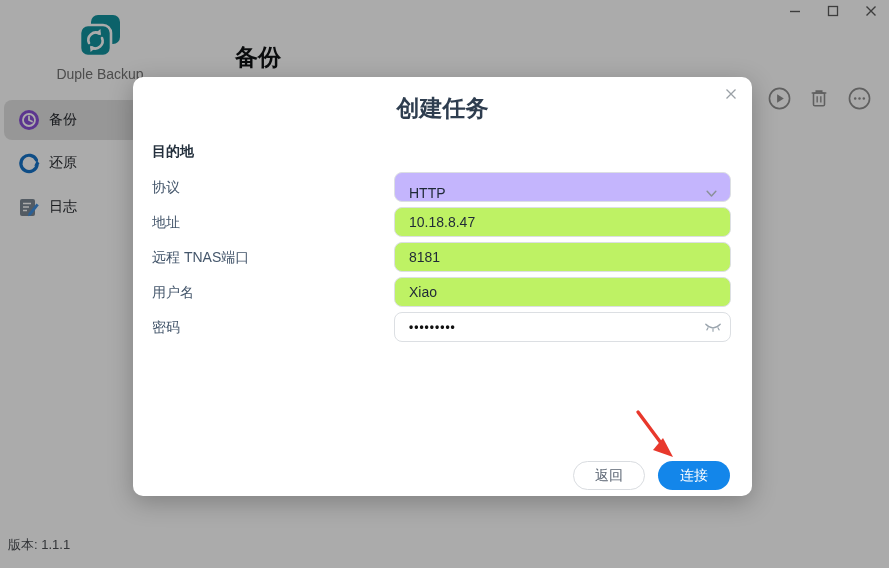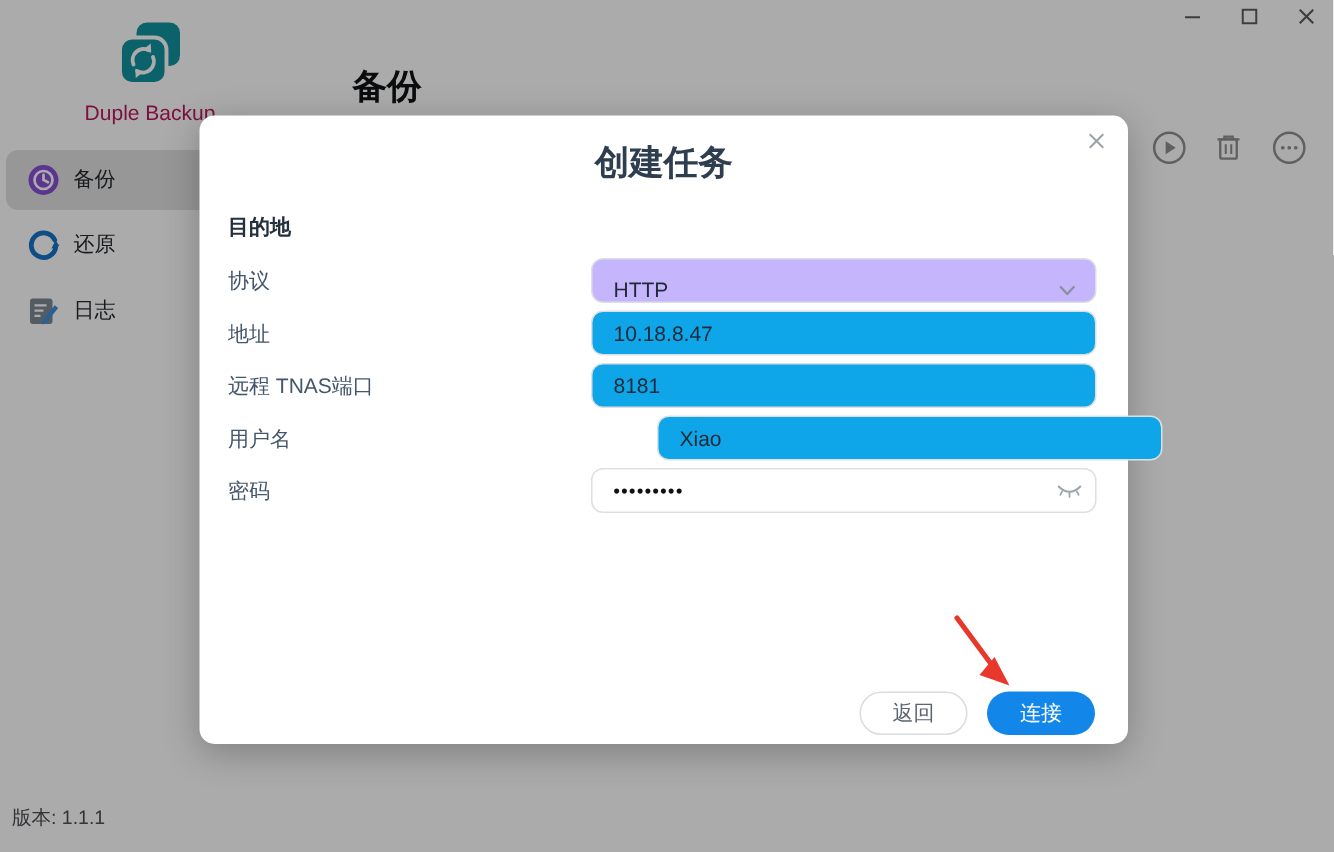--- a/index.html
+++ b/index.html
@@ -8,21 +8,21 @@
   .app { position:relative; width:889px; height:568px; background:#fff; }
 
   
   .win-controls { position:absolute; top:2px; right:6px; display:flex; gap:14px; z-index:1; }
   .win-btn { width:24px; height:18px; display:flex; align-items:center; justify-content:center; cursor:pointer; }
 
   
   .sidebar { position:absolute; left:0; top:0; width:200px; height:568px; background:#fff; z-index:1; }
   .logo-wrap { position:absolute; left:0; top:12px; width:200px; text-align:center; }
   .logo-icon { display:inline-block; }
-  .app-name { margin-top:2px; font-size:14px; color:#be185d; }
+  .app-name { margin-top:2px; font-size:14px; color:#737373; }
   .side-item { position:absolute; left:4px; width:140px; height:40px; display:flex; align-items:center; cursor:pointer; border-radius:8px; }
   .side-item.active { background:#e2e2e2; }
   .side-item .s-icon { margin-left:13px; width:24px; height:24px; display:flex; align-items:center; justify-content:center; }
   .side-item .s-label { margin-left:8px; font-size:14px; color:#26292e; }
   .version { position:absolute; left:8px; bottom:14px; font-size:13px; color:#4c4f54; }
 
   
   .page-title { position:absolute; left:235px; top:42px; font-size:23px; font-weight:700; color:#101214; z-index:1; }
   .bg-toolbar { position:absolute; top:86px; right:18px; display:flex; gap:16px; z-index:1; }
   .tb-btn { width:24px; height:24px; display:flex; align-items:center; justify-content:center; cursor:pointer; }
@@ -35,21 +35,21 @@
            border-radius:10px; box-shadow:0 6px 24px rgba(0,0,0,0.25); z-index:20; }
   .modal-close { position:absolute; top:8px; right:12px; width:18px; height:18px; display:flex;
                  align-items:center; justify-content:center; cursor:pointer; }
   .modal-title { position:absolute; top:16px; left:0; width:100%; text-align:center; font-size:23px;
                  font-weight:700; color:#2e3d4f; }
   .section-title { position:absolute; left:19px; top:66px; font-size:14px; font-weight:700; color:#24303d; }
 
   .f-label { position:absolute; left:19px; font-size:14px; color:#44566b; line-height:30px; }
   .f-ctrl { position:absolute; left:261px; width:337px; height:30px; border:1px solid #dcdfe3;
             border-radius:8px; font-size:14px; color:#1f2937; }
-  .f-input { padding:0 14px; background:#0ea5e9; outline:none; font-family:inherit; }
+  .f-input { padding:0 14px; background:#bef264; outline:none; font-family:inherit; }
   .f-select { background:#c4b5fd; display:flex; align-items:center; padding:12px 12px 0 14px; cursor:pointer; }
   .f-select .sel-val { flex:1; }
   .pwd-wrap { padding:0; display:flex; align-items:center; background:#fff; }
   .pwd-input { flex:1; border:none; outline:none; background:transparent; font-family:inherit;
                font-size:12px; font-weight:700; letter-spacing:1px; padding:0 0 0 14px; color:#111; }
   .eye-btn { width:34px; height:28px; display:flex; align-items:center; justify-content:center; cursor:pointer; }
 
   .note-box { position:absolute; left:19px; top:283px; width:579px; height:90px; border:1px solid #e6e8eb;
               border-radius:8px; padding:13px 16px; }
   .note-title { font-size:14px; font-weight:700; color:#2b3644; }
@@ -181,21 +181,21 @@
         </svg>
     </div>
 
     <div class="f-label" style="top:130px;">地址</div>
     <input class="f-ctrl f-input" style="top: 130px;" value="10.18.8.47">
 
     <div class="f-label" style="top:165px;">远程 TNAS端口</div>
     <input class="f-ctrl f-input" style="top: 165px;" value="8181">
 
     <div class="f-label" style="top:200px;">用户名</div>
-    <input class="f-ctrl f-input" style="top: 200px; margin-left: 44px;" value="Xiao">
+    <input class="f-ctrl f-input" style="top: 200px;" value="Xiao">
 
     <div class="f-label" style="top:235px;">密码</div>
     <div class="f-ctrl pwd-wrap" style="top:235px;">
       <input class="pwd-input" value="•••••••••" style="">
       <span class="eye-btn">
         <svg width="18" height="14" viewBox="0 0 20 14">
           <path d="M2 4 Q10 12 18 4" fill="none" stroke="#9aa4ad" stroke-width="1.5" stroke-linecap="round"></path>
           <line x1="4.5" y1="7.8" x2="3.2" y2="10.2" stroke="#9aa4ad" stroke-width="1.3" stroke-linecap="round"></line>
           <line x1="10" y1="9" x2="10" y2="11.8" stroke="#9aa4ad" stroke-width="1.3" stroke-linecap="round"></line>
           <line x1="15.5" y1="7.8" x2="16.8" y2="10.2" stroke="#9aa4ad" stroke-width="1.3" stroke-linecap="round"></line>

